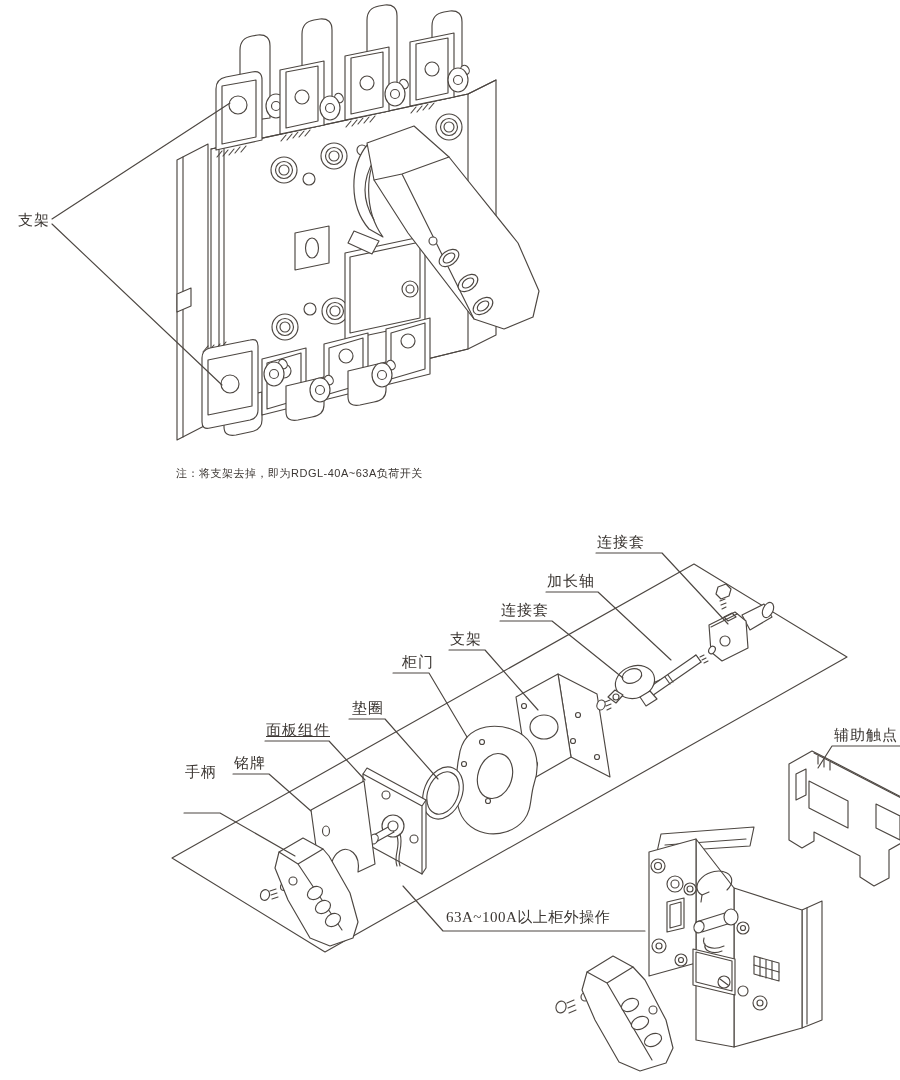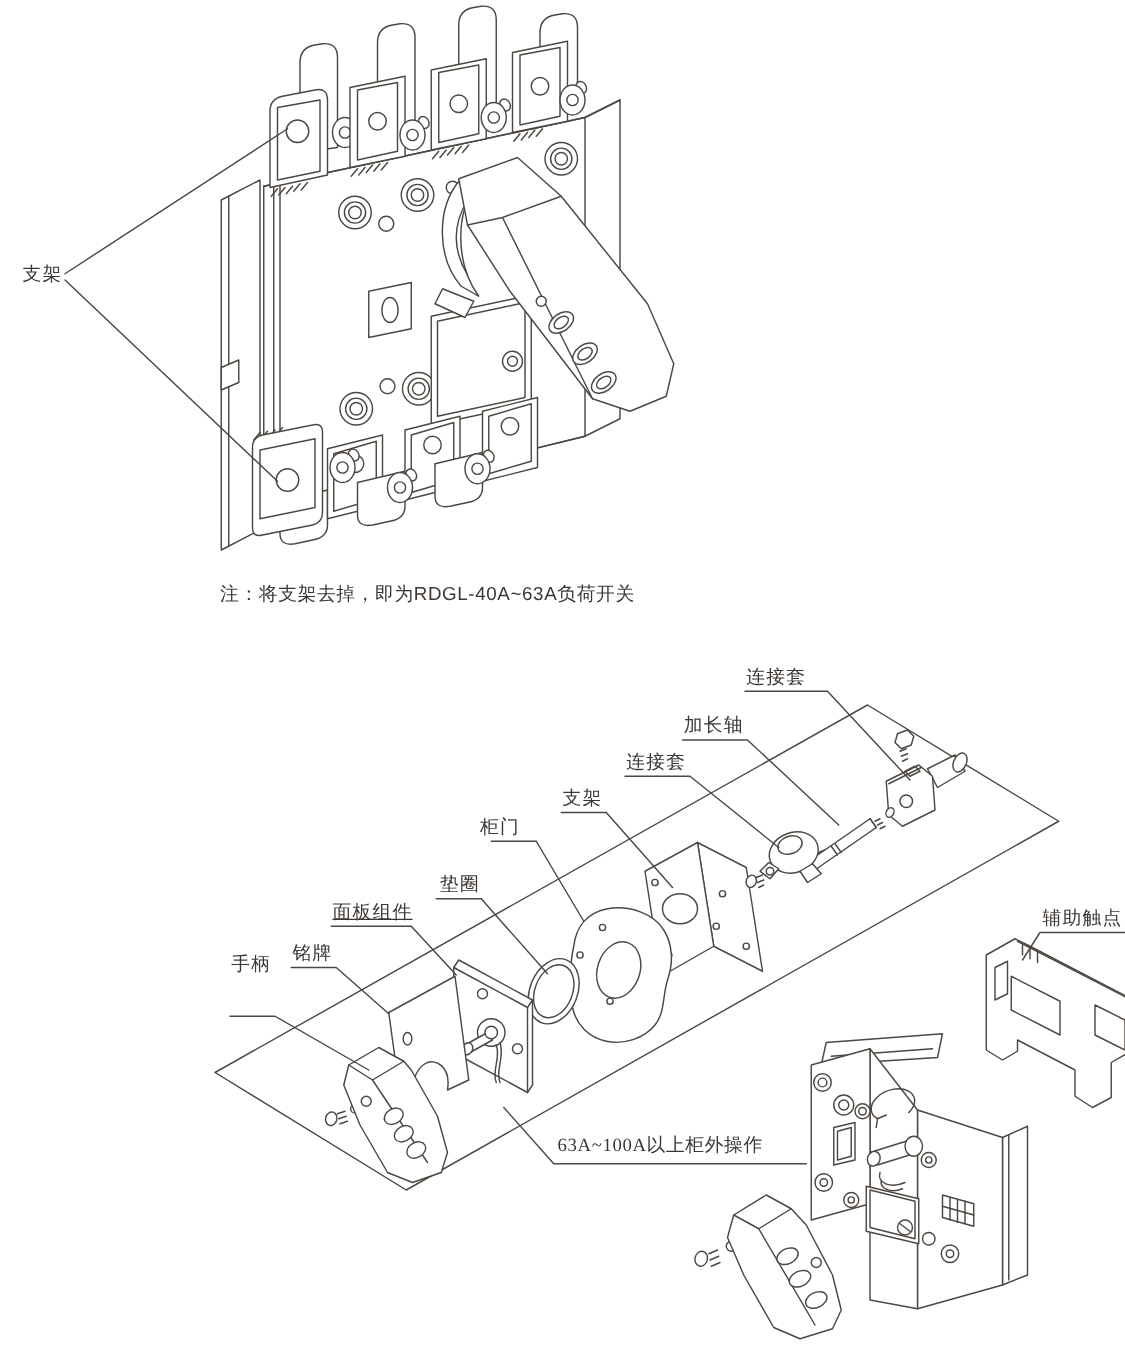--- a/index.html
+++ b/index.html
@@ -1,20 +1,20 @@
 <!DOCTYPE html>
 <html><head>
 <meta charset="utf-8">
 <style>
   html,body{margin:0;padding:0;background:#fff;}
   #stage{position:relative;width:900px;height:1080px;background:#ffffff;overflow:hidden;
          font-family:"Liberation Sans","DejaVu Sans",sans-serif;margin-left:12px;}
   #lineart{position:absolute;left:0;top:0;}
   .lbl{position:absolute;color:#3c3733;font-size:15px;letter-spacing:1px;white-space:nowrap;line-height:1.2;}
-  .note{font-size:15px;letter-spacing:0.5px;}
+  .note{font-size:11px;letter-spacing:0.5px;}
   .cap{font-size:15px;letter-spacing:0.5px;font-family:Liberation Serif, serif;}
   svg .st{fill:none;stroke:#4d4742;stroke-width:1.15;stroke-linejoin:round;stroke-linecap:round;}
   svg .fw{fill:#ffffff;}
 </style>
 </head>
 <body>
 
 <div id="stage">
 
 <svg id="lineart" width="900" height="1080" viewBox="0 0 900 1080">
@@ -324,21 +324,21 @@
   </g>
 </svg>
 
 <div class="lbl" style="left:6px;top:211px;">支架</div>
 <div class="lbl note" style="left:164px;top:467px;">注：将支架去掉，即为RDGL-40A~63A负荷开关</div>
 
 <div class="lbl" style="left:585px;top:533px;">连接套</div>
 <div class="lbl" style="left:535px;top:572px;">加长轴</div>
 <div class="lbl" style="left:489px;top:601px;">连接套</div>
 <div class="lbl" style="left:438px;top:630px;">支架</div>
-<div class="lbl" style="left:372px;top:653px;">柜门</div>
+<div class="lbl" style="left:390px;top:653px;">柜门</div>
 <div class="lbl" style="left:340px;top:699px;">垫圈</div>
 <div class="lbl" style="left:254px;top:721px;text-decoration:underline;">面板组件</div>
 <div class="lbl" style="left:222px;top:754px;">铭牌</div>
 <div class="lbl" style="left:173px;top:763px;">手柄</div>
 <div class="lbl" style="left:822px;top:726px;font-family:Liberation Serif, serif;">辅助触点</div>
 <div class="lbl cap" style="left:434px;top:908px;">63A~100A以上柜外操作</div>
 
 </div>
 
 </body></html>

